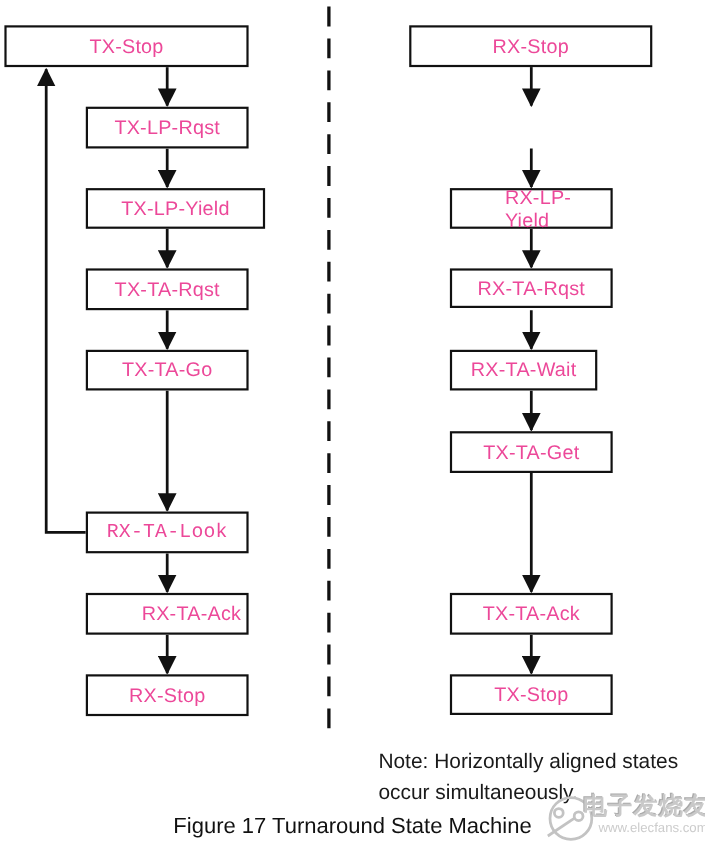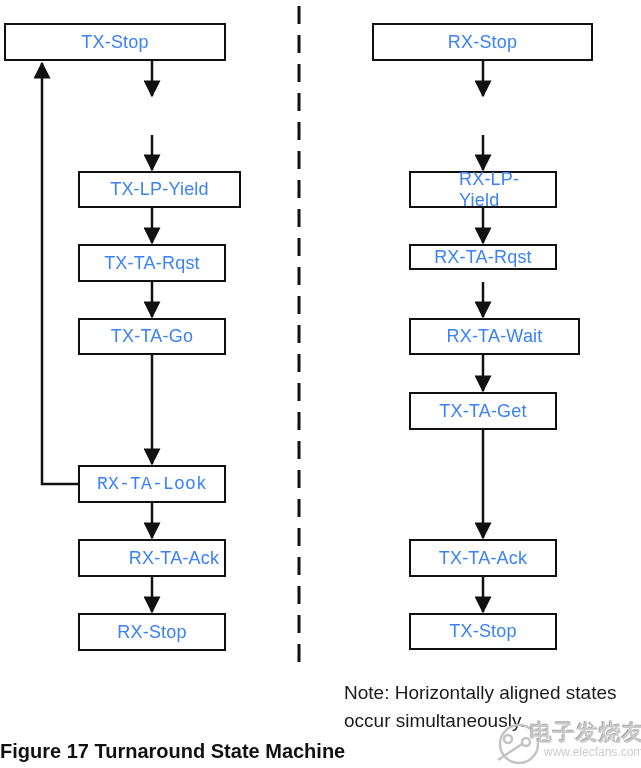--- a/index.html
+++ b/index.html
@@ -24,61 +24,61 @@
   }
   .state-box {
     position: absolute;
     box-sizing: border-box;
     border: 2.5px solid #111111;
     background: #ffffff;
     display: flex;
     align-items: center;
     justify-content: center;
     font-size: 18px;
-    color: #3b82f6;
+    color: #ec4899;
     letter-spacing: 0.2px;
     z-index: 2;
   }
   
   .L0 { left: 4px;  top: 23px;  width: 222px; height: 38px; }
   .L1 { left: 78px; top: 97px;  width: 148px; height: 38px; }
   .L2 { left: 78px; top: 171px; width: 163px; height: 37px; }
   .L3 { left: 78px; top: 244px; width: 148px; height: 38px; }
   .L4 { left: 78px; top: 318px; width: 148px; height: 37px; }
   .L5 { left: 78px; top: 465px; width: 148px; height: 38px; font-family: Liberation Mono, monospace; }
   .L6 { left: 78px; top: 539px; width: 148px; height: 38px; padding-left: 44px; }
   .L7 { left: 78px; top: 613px; width: 148px; height: 38px; }
   
   .R0 { left: 372px; top: 23px;  width: 221px; height: 38px; }
   .R1 { left: 409px; top: 97px;  width: 148px; height: 38px; }
   .R2 { left: 409px; top: 171px; width: 148px; height: 37px; padding-left: 48px; }
-  .R3 { left: 409px; top: 244px; width: 148px; height: 26px; }
-  .R4 { left: 409px; top: 318px; width: 171px; height: 37px; }
+  .R3 { left: 409px; top: 244px; width: 148px; height: 36px; }
+  .R4 { left: 409px; top: 318px; width: 134px; height: 37px; }
   .R5 { left: 409px; top: 392px; width: 148px; height: 38px; }
   .R6 { left: 409px; top: 539px; width: 148px; height: 38px; }
   .R7 { left: 409px; top: 613px; width: 148px; height: 37px; }
 
   .note {
     position: absolute;
     left: 344px;
     top: 679px;
     width: 302px;
     font-size: 19px;
     line-height: 1.45;
     color: #1a1a1a;
     z-index: 3;
   }
   .caption {
     position: absolute;
     left: 0;
     top: 740px;
     width: 641px;
-    text-align: left;
+    text-align: center;
     font-size: 20px;
-    font-weight: bold;
+    font-weight: normal;
     color: #111111;
     z-index: 3;
   }
   .watermark {
     position: absolute;
     left: 492px;
     top: 700px;
     width: 149px;
     height: 66px;
     z-index: 4;
@@ -140,20 +140,23 @@
     <line x1="483" y1="135" x2="483" y2="170" stroke="#111111" stroke-width="2.5" marker-end="url(#ah)"></line>
     <line x1="483" y1="208" x2="483" y2="243" stroke="#111111" stroke-width="2.5" marker-end="url(#ah)"></line>
     <line x1="483" y1="282" x2="483" y2="317" stroke="#111111" stroke-width="2.5" marker-end="url(#ah)"></line>
     <line x1="483" y1="355" x2="483" y2="391" stroke="#111111" stroke-width="2.5" marker-end="url(#ah)"></line>
     <line x1="483" y1="430" x2="483" y2="538" stroke="#111111" stroke-width="2.5" marker-end="url(#ah)"></line>
     <line x1="483" y1="577" x2="483" y2="612" stroke="#111111" stroke-width="2.5" marker-end="url(#ah)"></line>
   </svg>
 
   <div class="state-box L0">
       <span>TX-Stop</span>
+    </div>
+  <div class="state-box L1">
+      <span>TX-LP-Rqst</span>
     </div>
   <div class="state-box L2">
       <span>TX-LP-Yield</span>
     </div>
   <div class="state-box L3">
       <span>TX-TA-Rqst</span>
     </div>
   <div class="state-box L4">
       <span>TX-TA-Go</span>
     </div>

